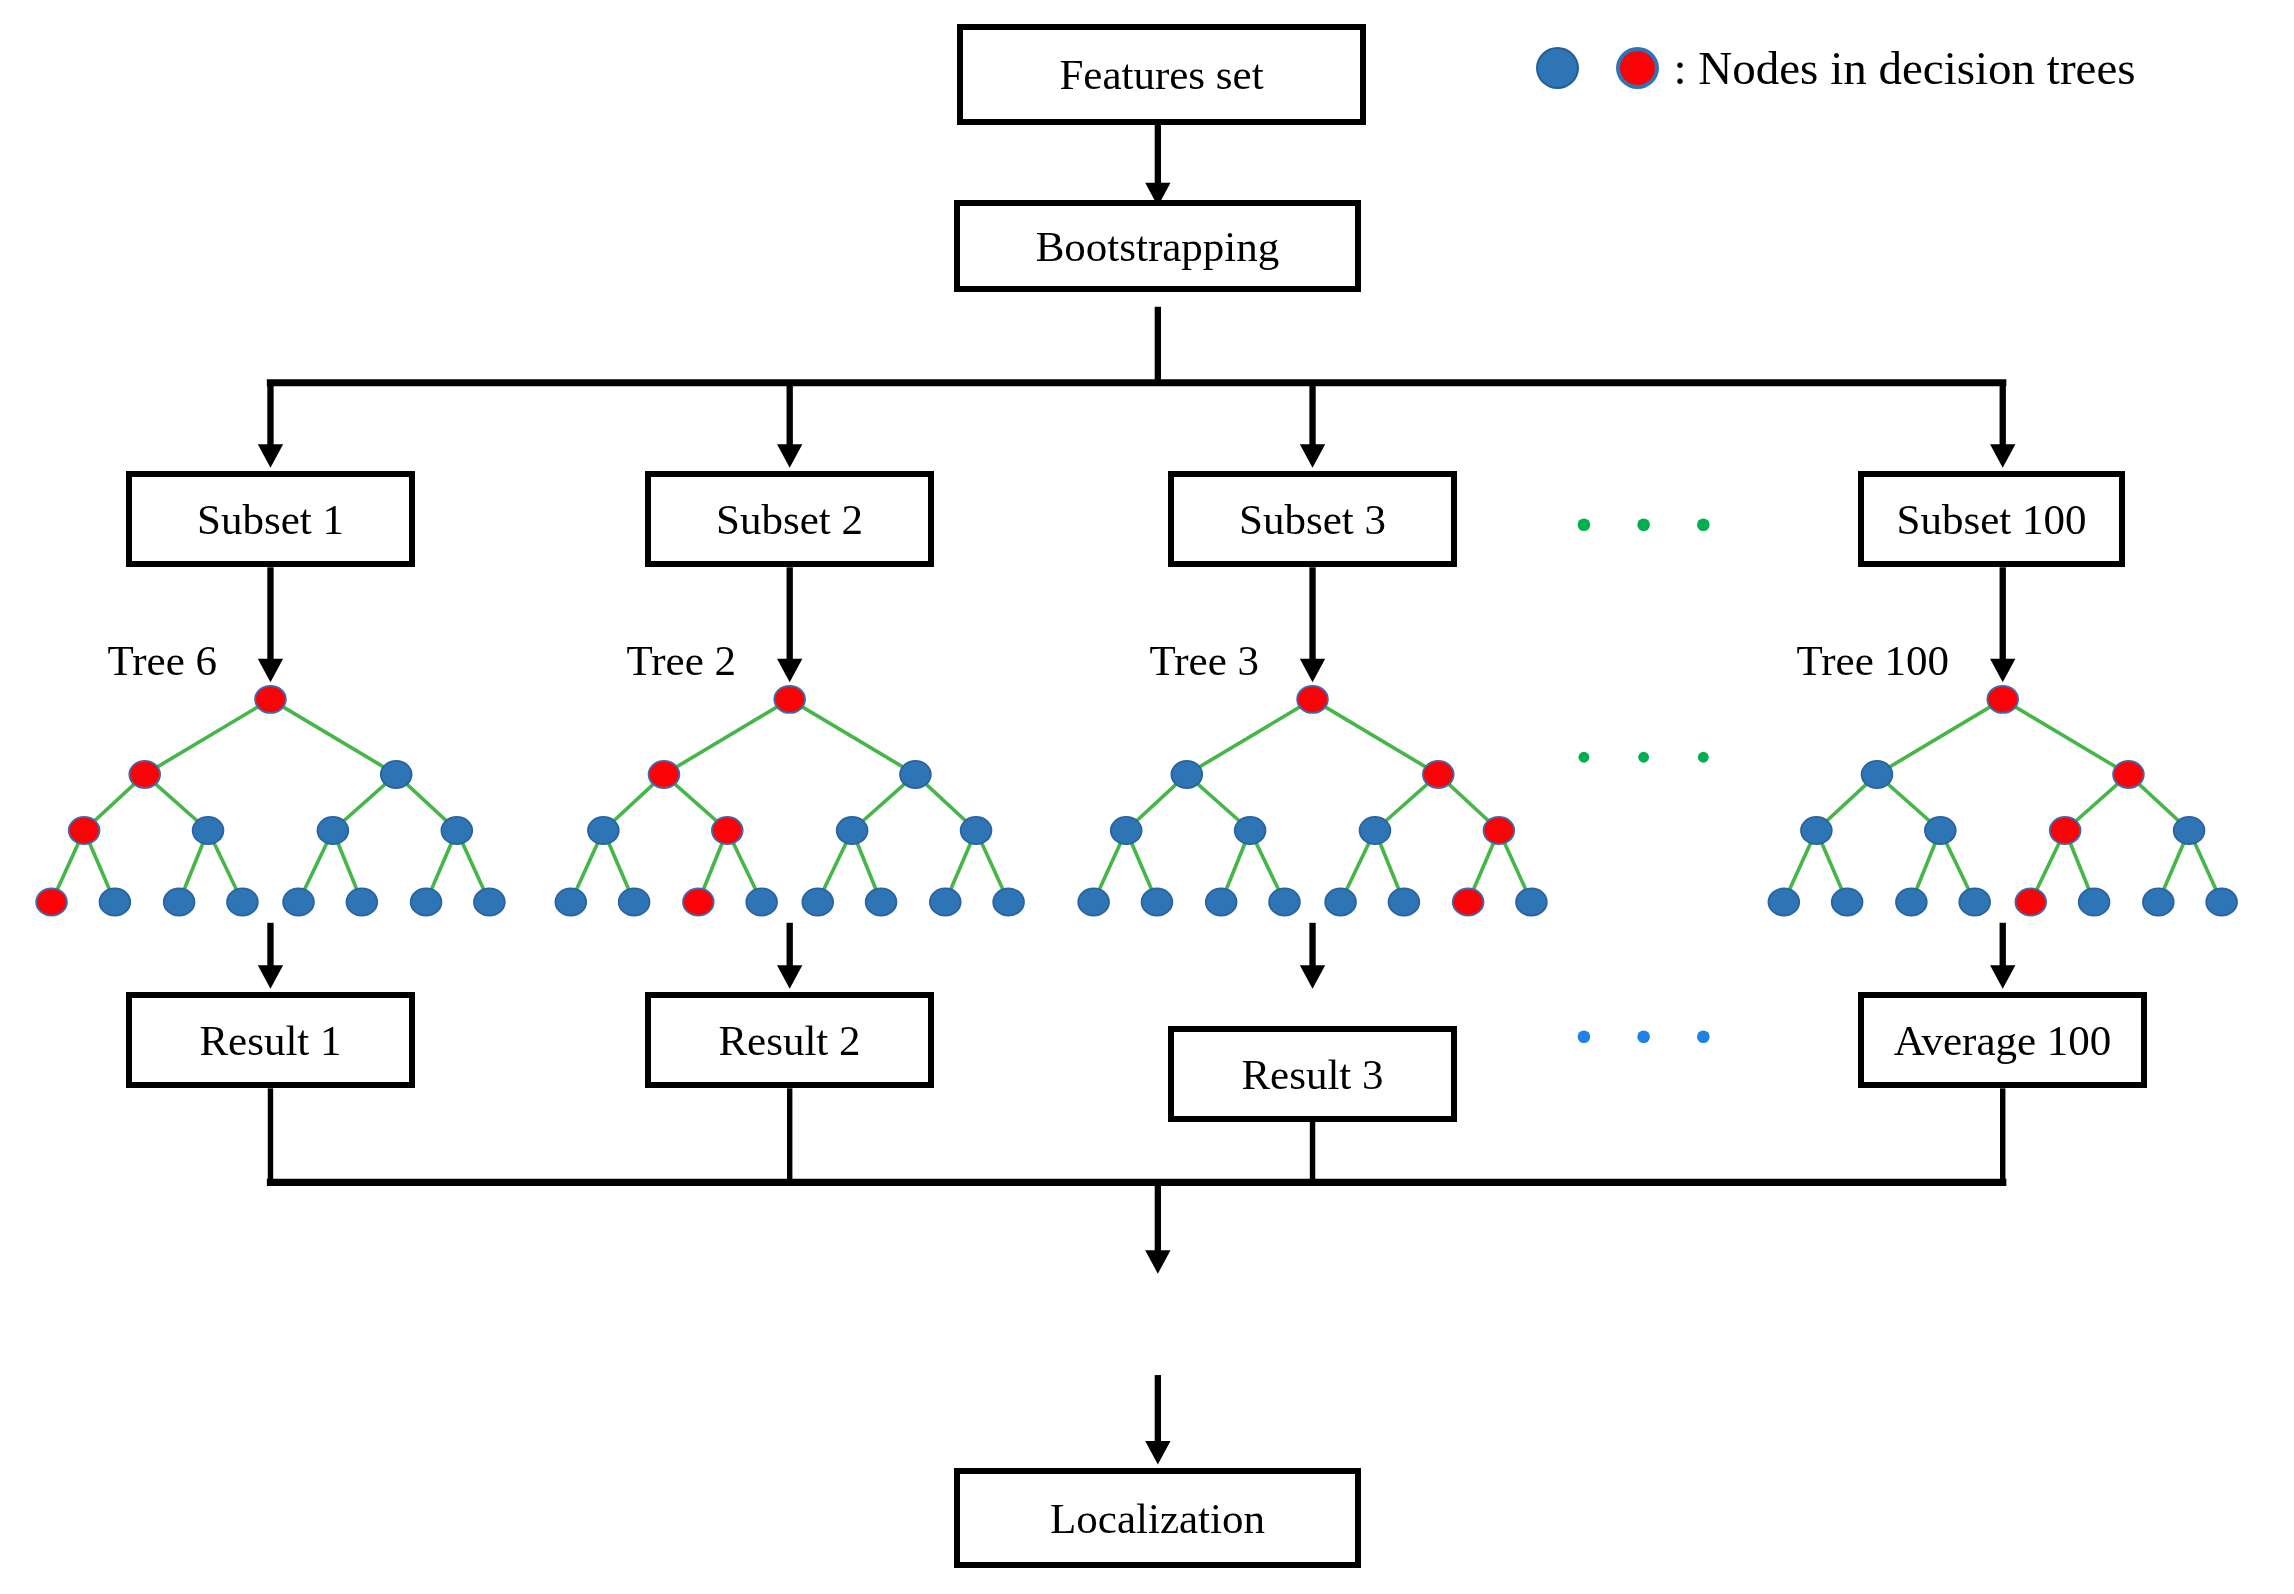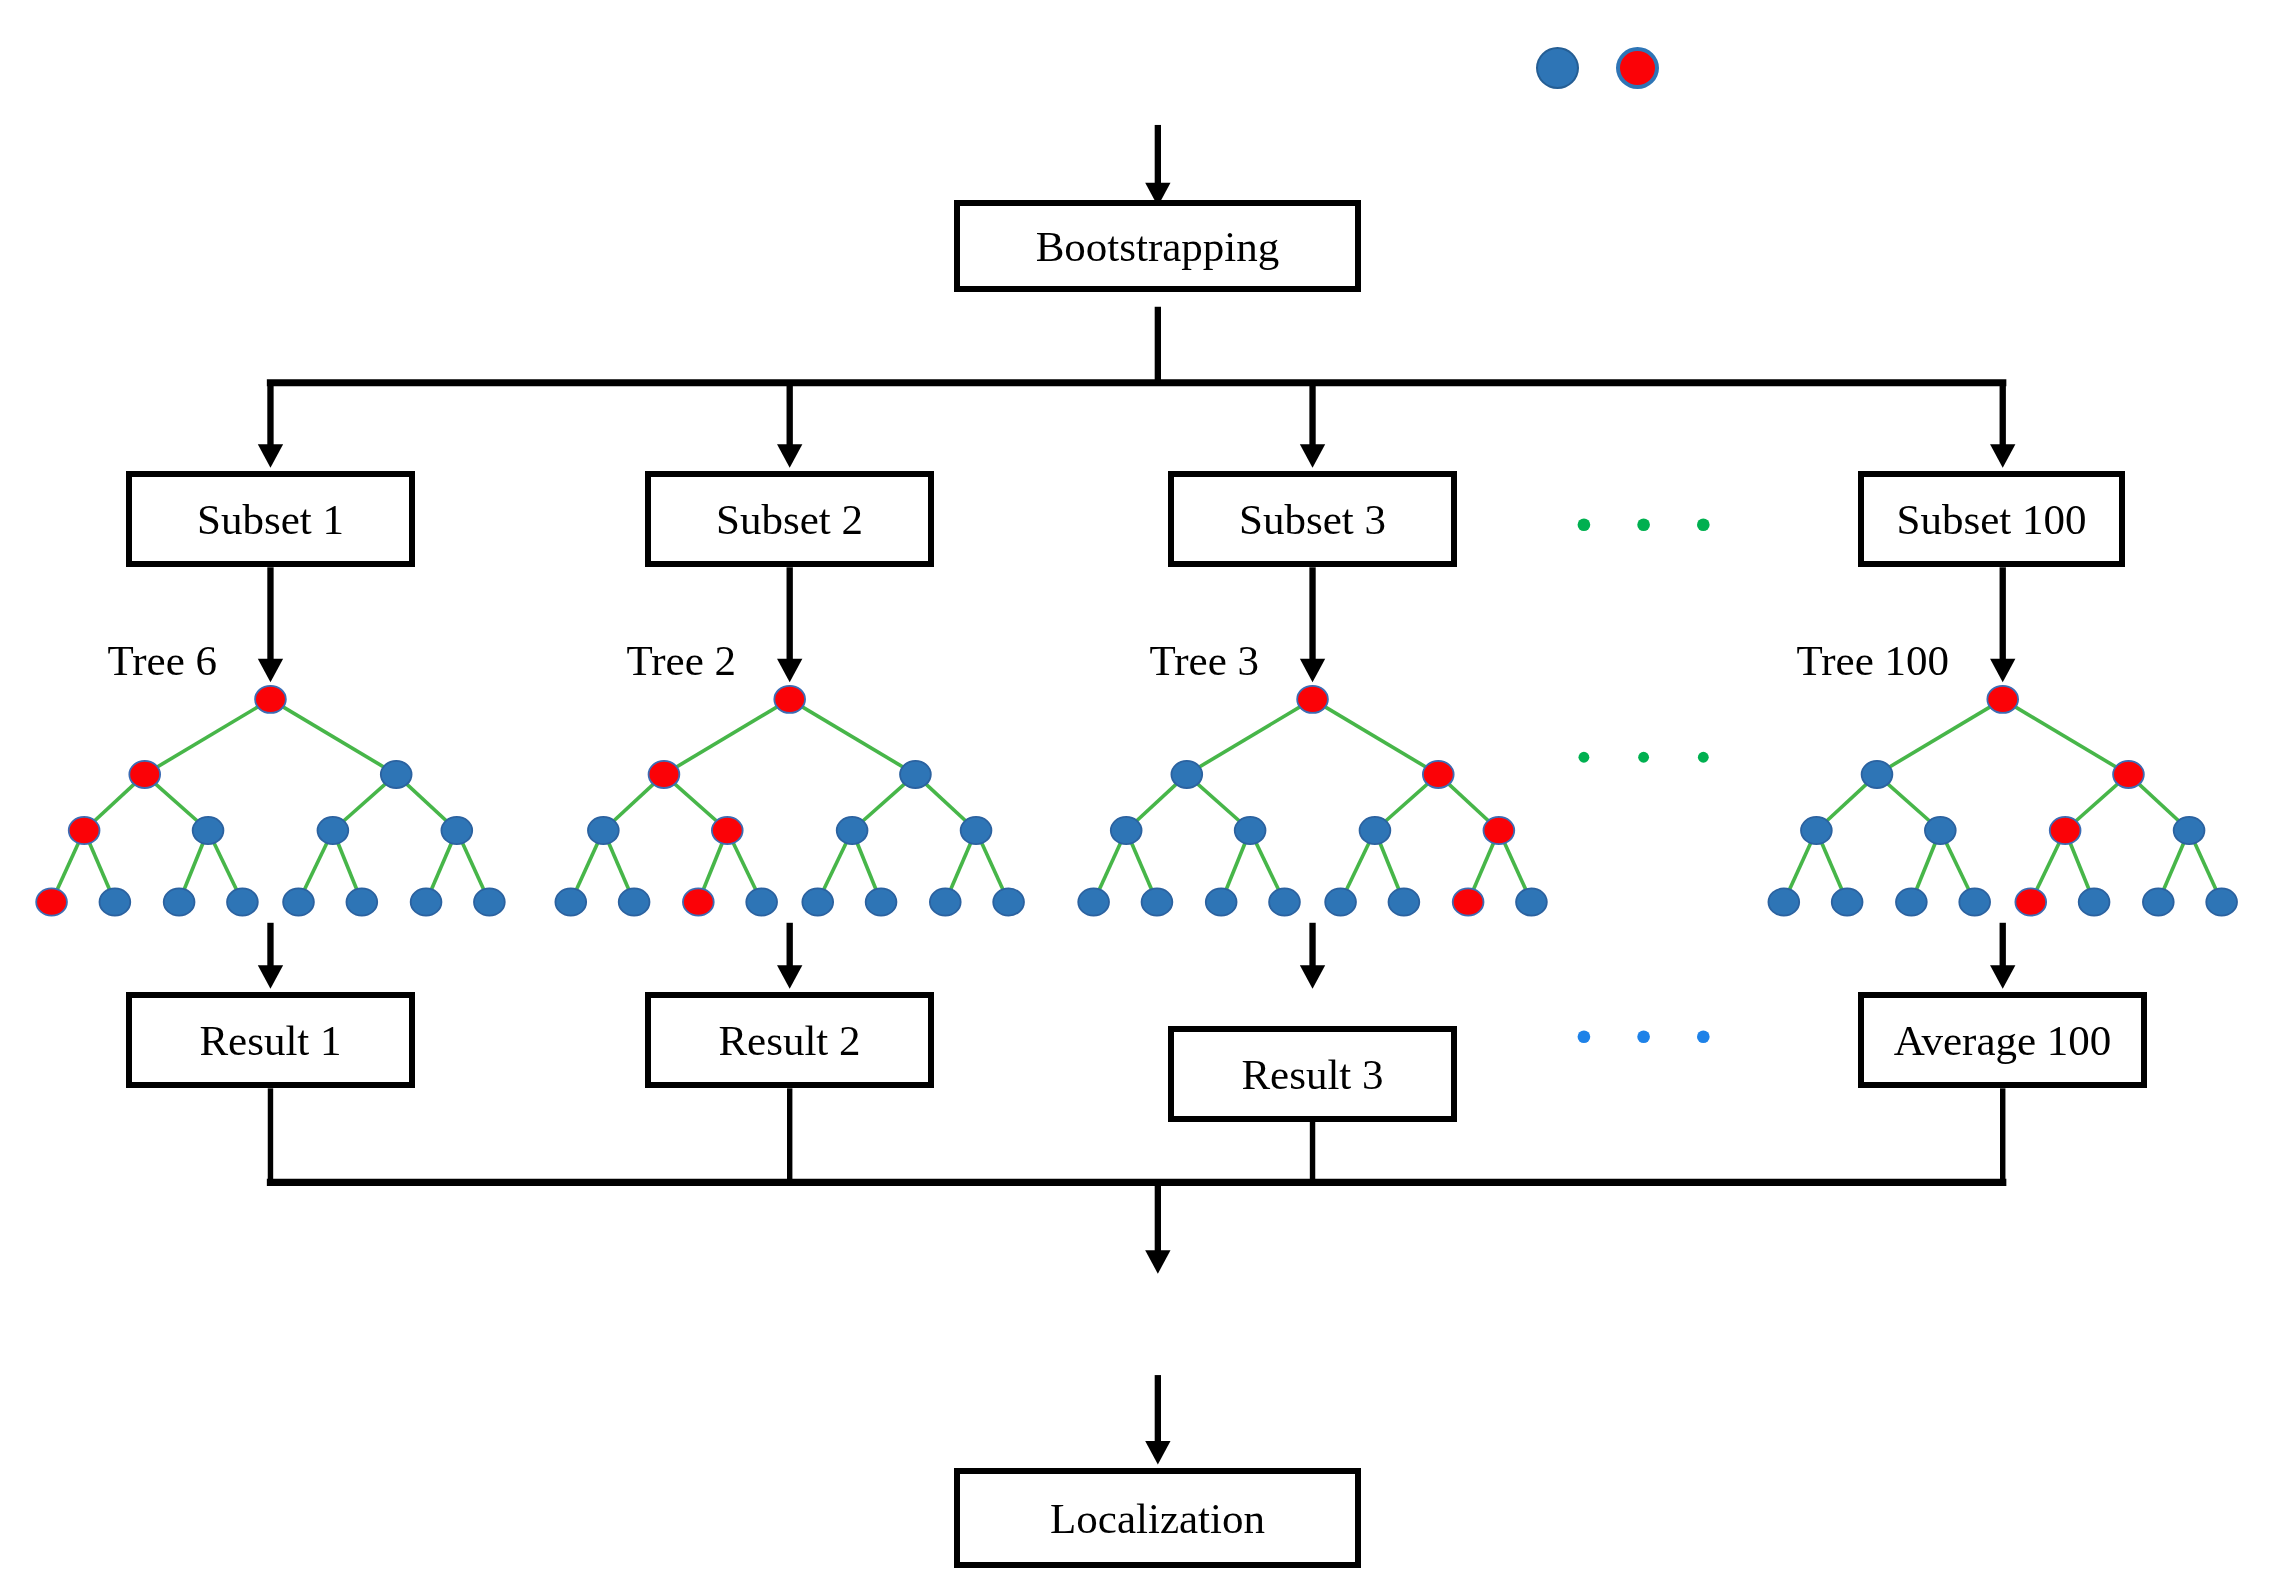--- a/index.html
+++ b/index.html
@@ -201,20 +201,23 @@
       <circle cx="1751" cy="1146" r="7" fill="#1E82E8"></circle>
       <circle cx="1817" cy="1146" r="7" fill="#1E82E8"></circle>
       <circle cx="1883" cy="1146" r="7" fill="#1E82E8"></circle>
       <line x1="295" y1="1307" x2="2218" y2="1307" stroke="#000000" stroke-width="8"></line>
       <line x1="1280" y1="1307" x2="1280" y2="1388" stroke="#000000" stroke-width="7"></line>
       <polygon points="1266,1382 1294,1382 1280,1408" fill="#000000"></polygon>
       <line x1="1280" y1="1520" x2="1280" y2="1599" stroke="#000000" stroke-width="7"></line>
       <polygon points="1266,1593 1294,1593 1280,1619" fill="#000000"></polygon>
     </svg>
 
+  <div class="box" style="left:957px;top:23.5px;width:409px;height:101px;">
+    <span>Features set</span>
+  </div>
 
   <div class="box" style="left:954px;top:200px;width:407px;height:92px;text-align:right;">
     <span>Bootstrapping</span>
   </div>
 
   <div id="columns">
       <div class="box" style="left: 126px; top: 471px; width: 289px; height: 96px;">
         <span>Subset 1</span>
       </div>
       <div class="tree-label" style="left: -91px; top: 636px; width: 308px;"><span>Tree 6</span></div>
@@ -245,16 +248,17 @@
     </div>
 
 
   <div class="box" style="left:954px;top:1468px;width:407px;height:100px;">
     <span>Localization</span>
   </div>
 
   <div id="legend">
     <span class="legend-dot blue"></span>
     <span class="legend-dot red"></span>
+    <span class="legend-text">: Nodes in decision trees</span>
   </div>
 
 </div>
 
 
 </body></html>

